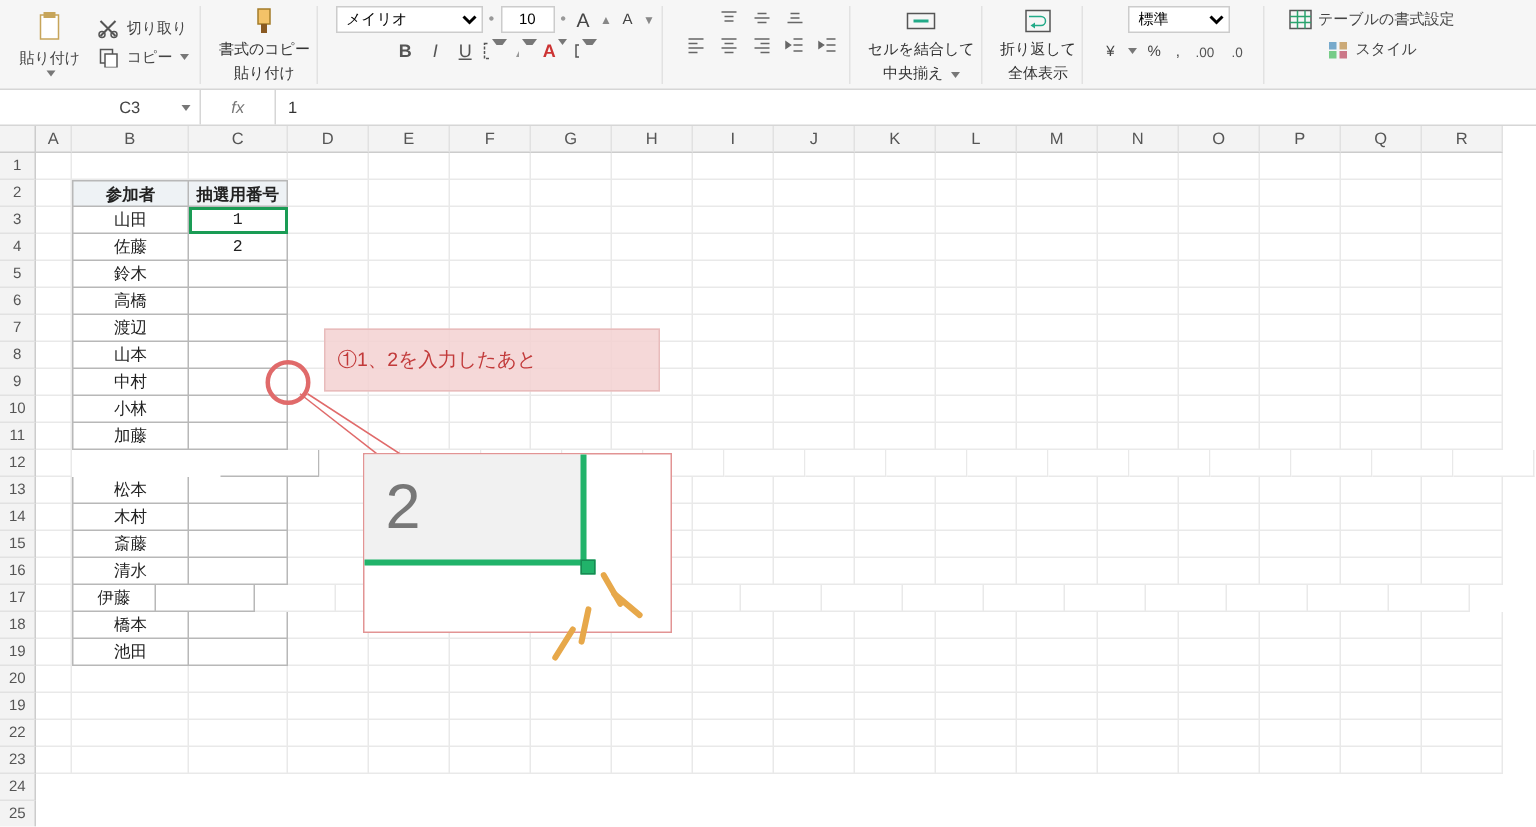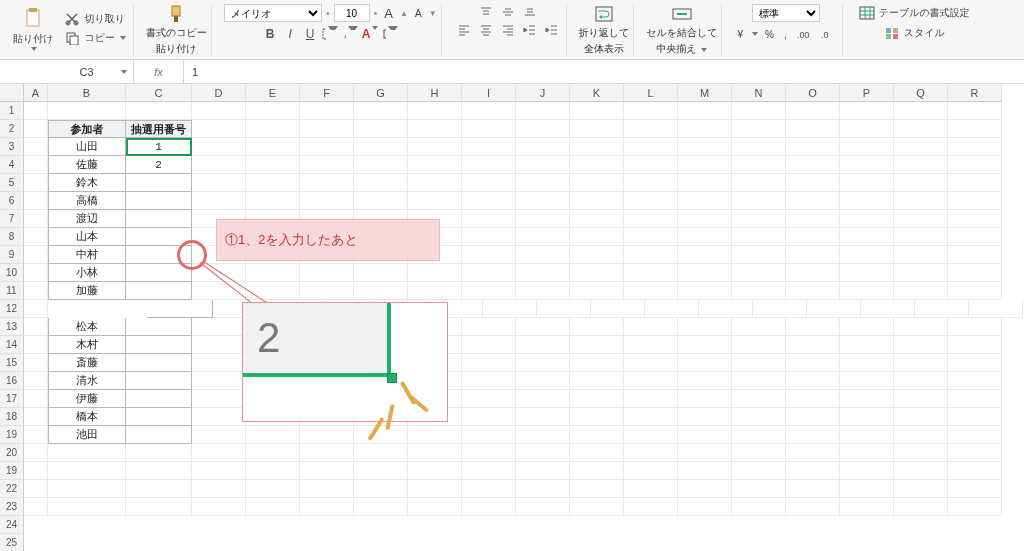--- a/index.html
+++ b/index.html
@@ -339,37 +339,37 @@
           <svg width="14" height="14">
             <path d="M6 3h6M6 7h6M6 11h6M1 5l3 2-3 2z" stroke="#666" fill="#666"></path>
           </svg>
         </span>
     </div>
   </div>
 
   <div class="rgrp tall">
     <span class="ricon big">
       <svg width="22" height="20">
+          <rect x="2" y="5" width="18" height="10" fill="none" stroke="#555"></rect>
+          <path d="M6 10h10" stroke="#2a8" stroke-width="2"></path>
+        </svg>
+    </span>
+    <span style="font-size:10px;">セルを結合して</span>
+    <span style="font-size:10px;"><span>中央揃え</span> <span class="caret"></span></span>
+  </div>
+  <div class="rgrp tall">
+    <span class="ricon big">
+      <svg width="22" height="20">
           <rect x="3" y="3" width="16" height="14" fill="none" stroke="#555"></rect>
           <path d="M5 7h8a3 3 0 010 6h-4" fill="none" stroke="#2a8"></path>
           <path d="M9 11l-3 2 3 2" fill="#2a8"></path>
         </svg>
     </span>
     <span style="font-size:10px;">折り返して</span>
     <span style="font-size:10px;">全体表示</span>
-  </div>
-  <div class="rgrp tall">
-    <span class="ricon big">
-      <svg width="22" height="20">
-          <rect x="2" y="5" width="18" height="10" fill="none" stroke="#555"></rect>
-          <path d="M6 10h10" stroke="#2a8" stroke-width="2"></path>
-        </svg>
-    </span>
-    <span style="font-size:10px;">セルを結合して</span>
-    <span style="font-size:10px;"><span>中央揃え</span> <span class="caret"></span></span>
   </div>
 
   <div class="rgrp">
     <select class="rsel" style="width:68px">
       <option>標準</option>
     </select>
     <div class="inline-row" style="margin-top:3px; gap:4px;">
       <span class="rbtn">¥</span>
       <span class="caret"></span>
       <span class="rbtn">%</span>
@@ -793,21 +793,21 @@
         <div class="cell" style="width: 54px;"></div>
         <div class="cell" style="width: 54px;"></div>
         <div class="cell" style="width: 54px;"></div>
         <div class="cell" style="width: 54px;"></div>
         <div class="cell" style="width: 54px;"></div>
         <div class="cell" style="width: 54px;"></div>
         <div class="cell" style="width: 54px;"></div>
       </div>
       <div class="row">
         <div class="cell" style="width: 24px;"></div>
-        <div class="cell tb tl" style="width: 78px;">伊藤</div>
+        <div class="cell tb tl" style="width: 56px;">伊藤</div>
         <div class="cell tb" style="width: 66px;"></div>
         <div class="cell" style="width: 54px;"></div>
         <div class="cell" style="width: 54px;"></div>
         <div class="cell" style="width: 54px;"></div>
         <div class="cell" style="width: 54px;"></div>
         <div class="cell" style="width: 54px;"></div>
         <div class="cell" style="width: 54px;"></div>
         <div class="cell" style="width: 54px;"></div>
         <div class="cell" style="width: 54px;"></div>
         <div class="cell" style="width: 54px;"></div>

